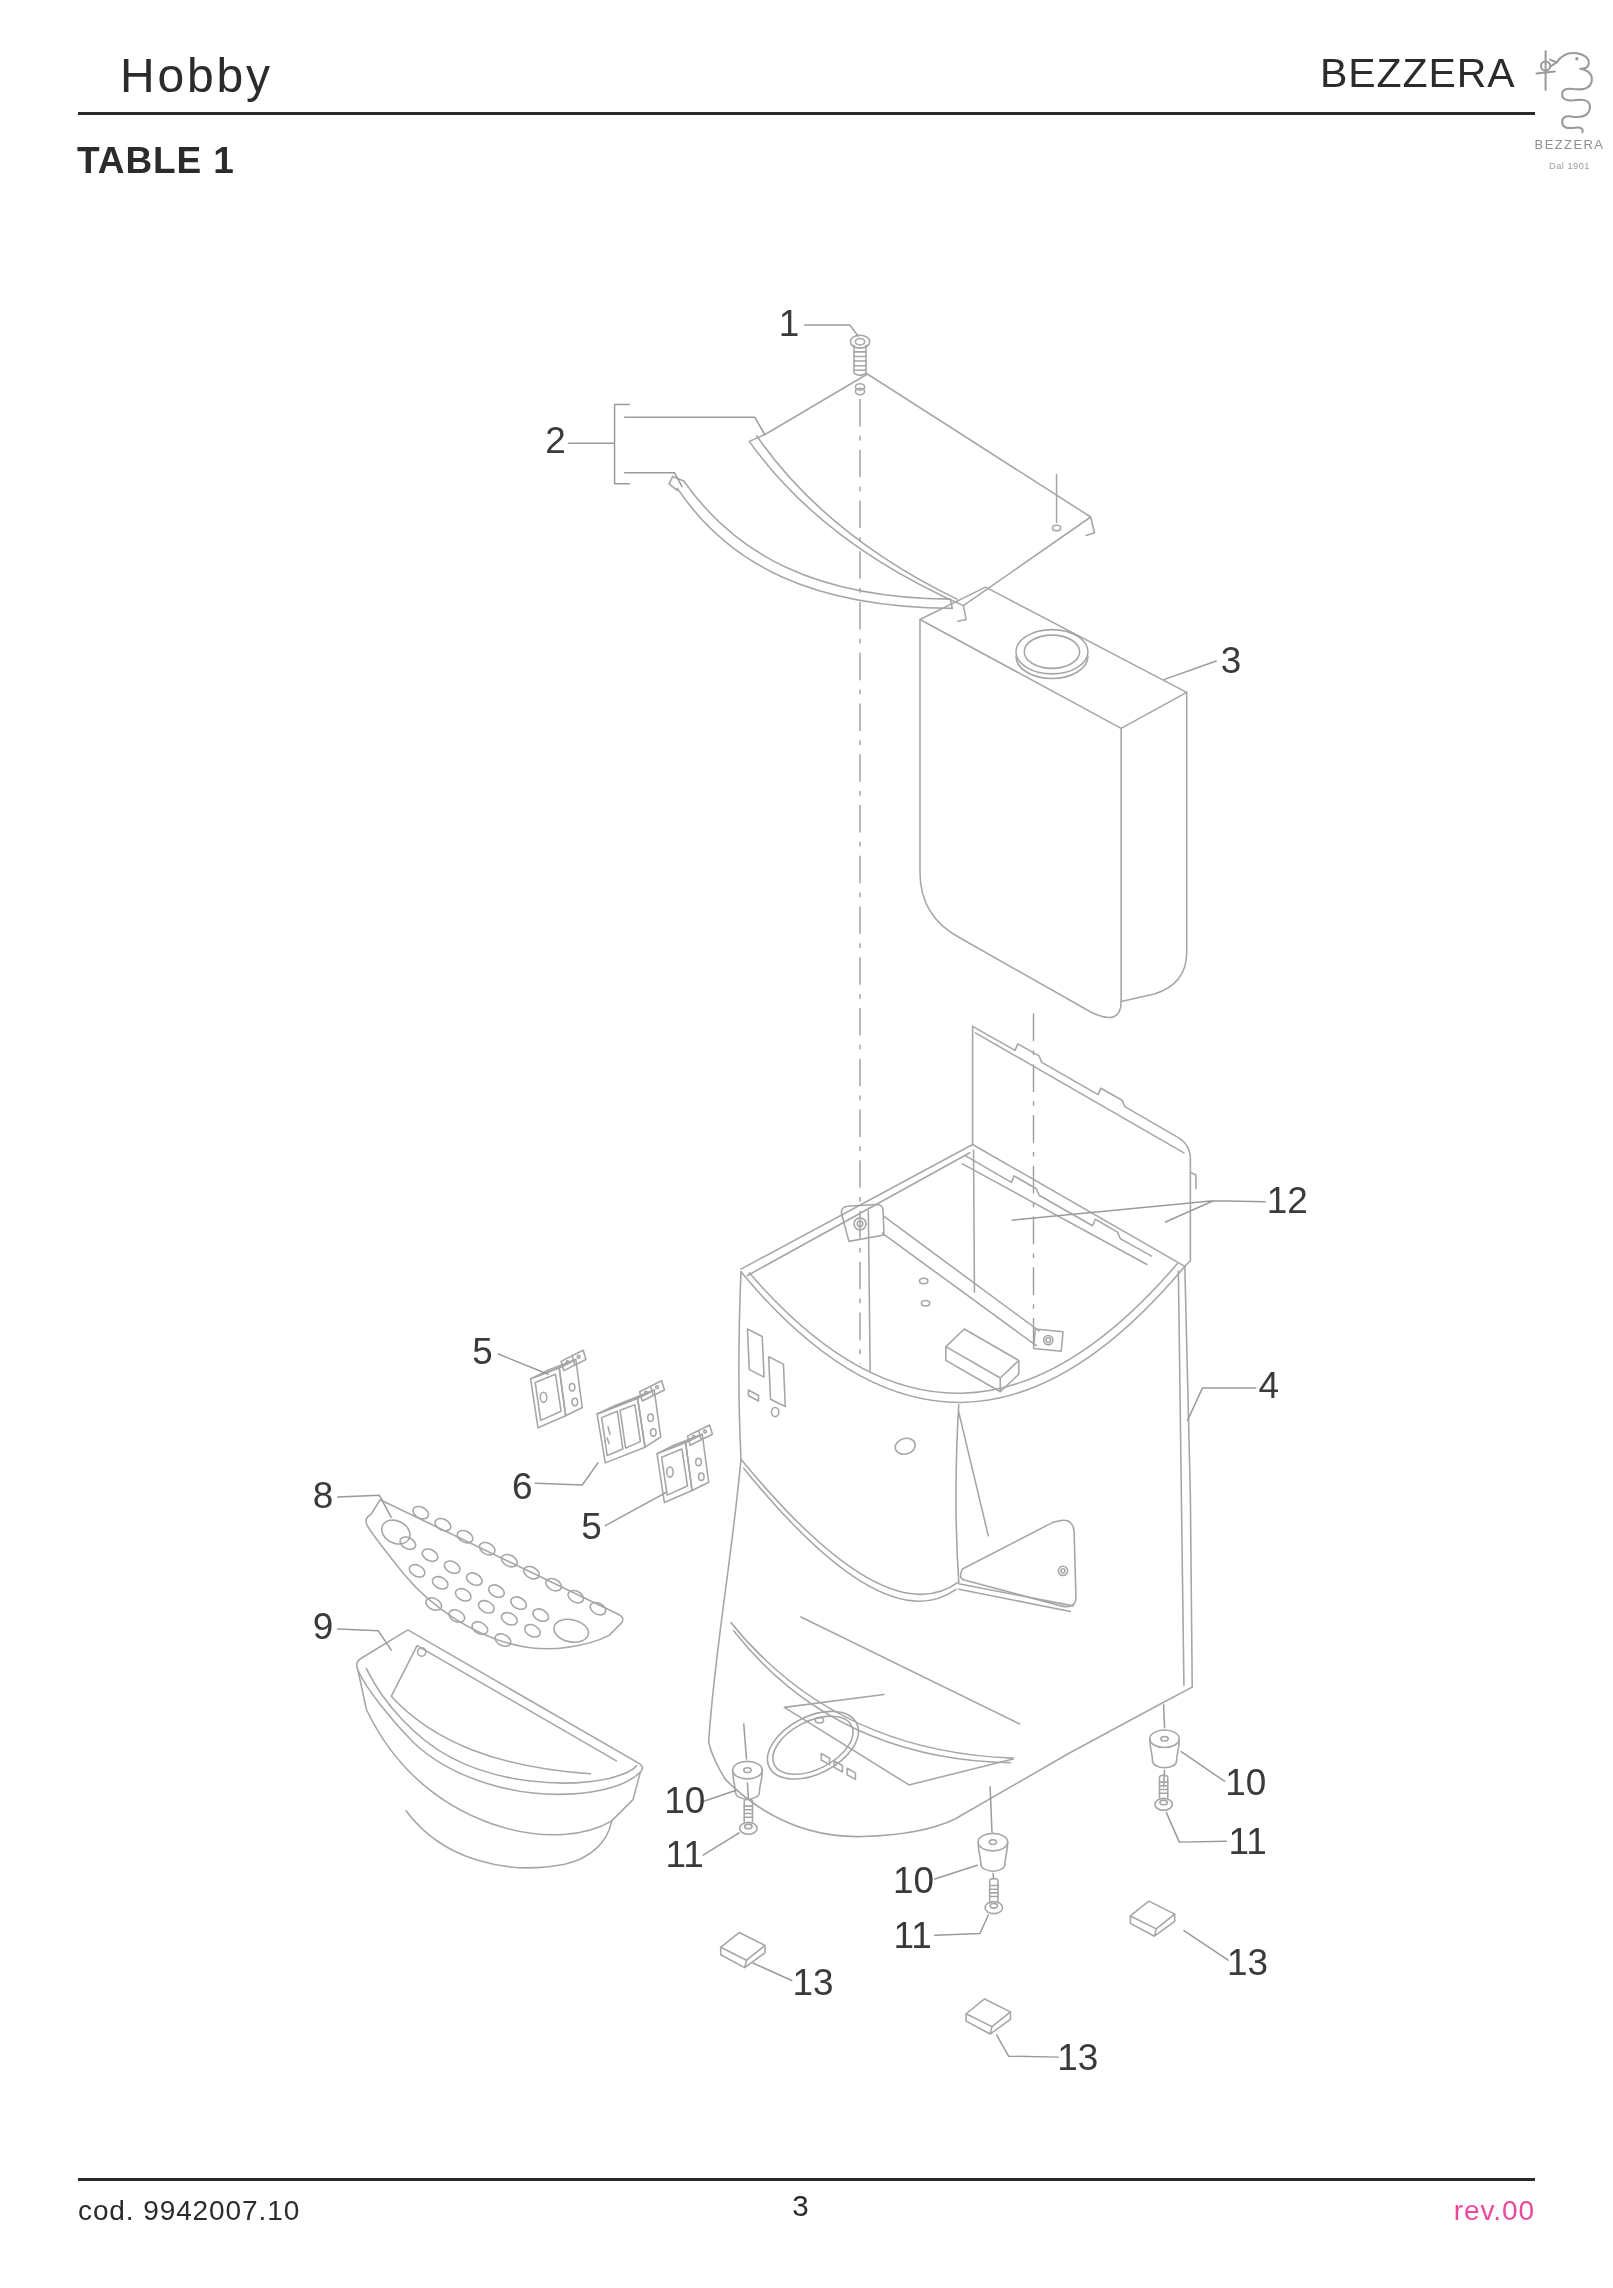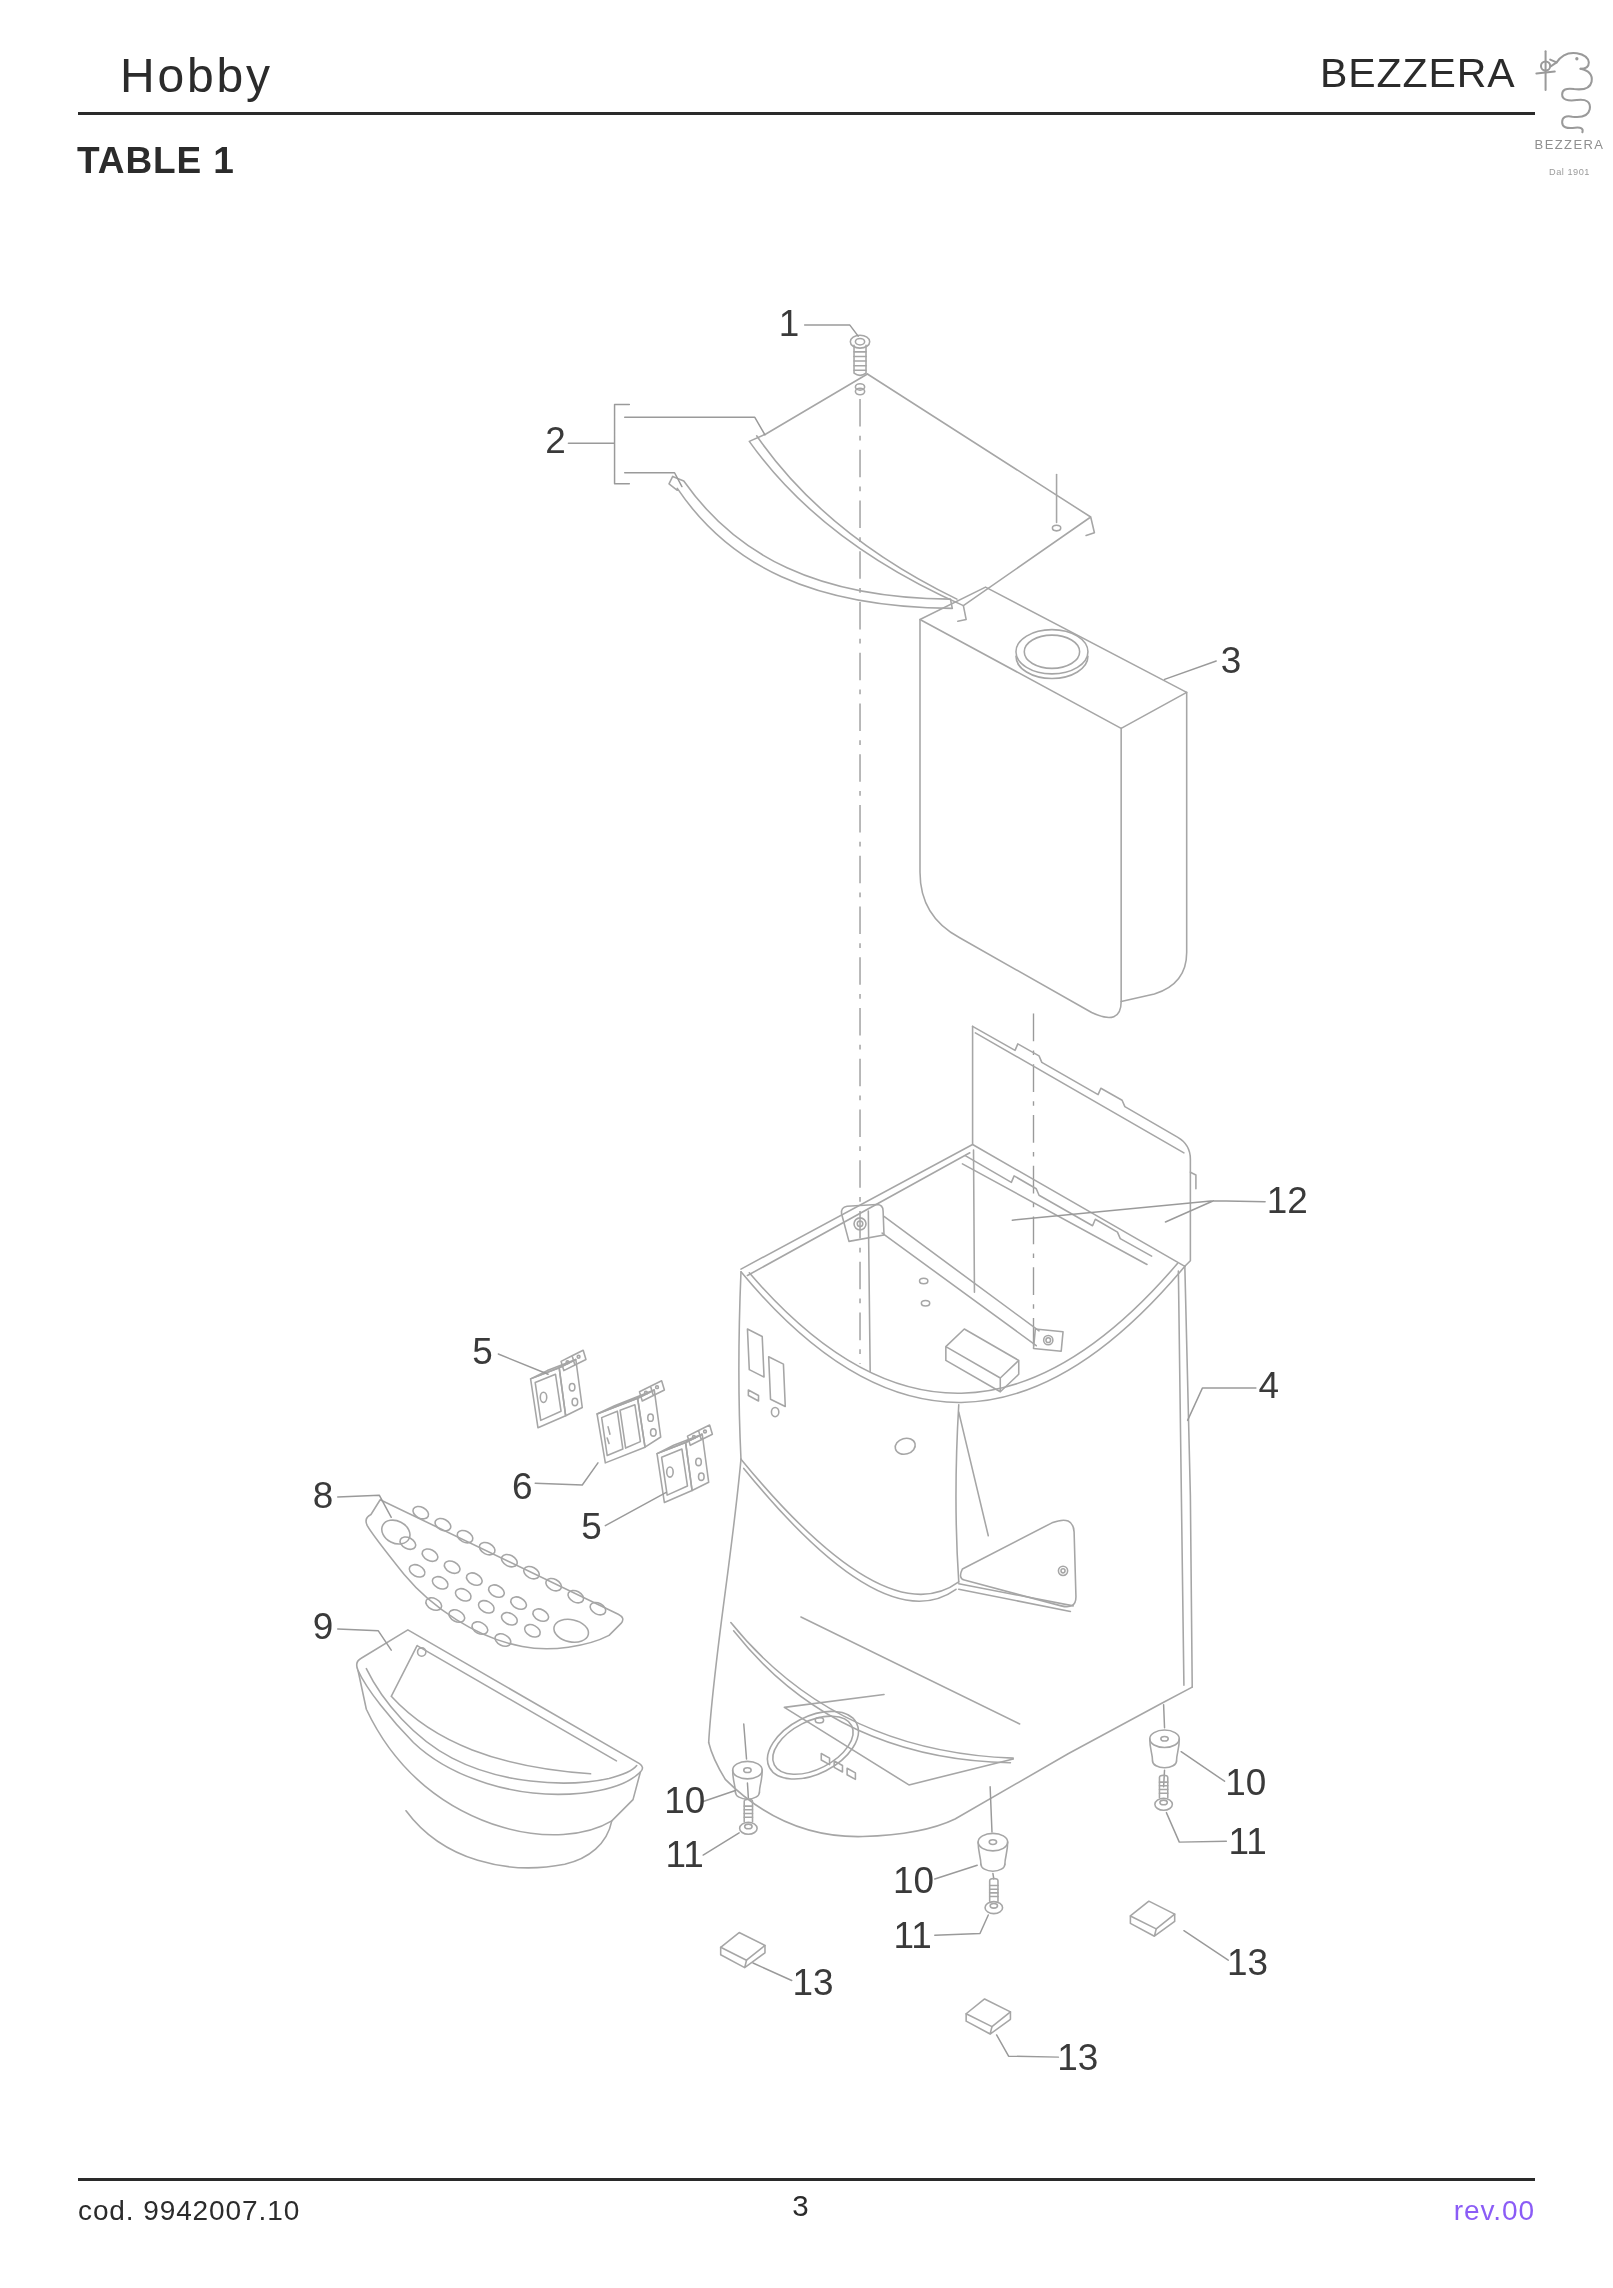--- a/index.html
+++ b/index.html
@@ -14,24 +14,24 @@
   }
   .abs{position:absolute;}
   .model-title{left:120px;top:48px;font-size:48px;letter-spacing:2.8px;color:#2b2b2b;font-weight:400;}
   .brand-wordmark{left:1320px;top:50px;font-size:41px;letter-spacing:0.9px;color:#2b2b2b;font-weight:400;}
   .rule{left:78px;width:1457px;height:2.8px;background:#2a2a2a;}
   .rule.top{top:112px;}
   .rule.bottom{top:2178px;}
   .table-title{left:77px;top:140px;font-size:37px;font-weight:700;letter-spacing:0.9px;color:#2b2b2b;}
   .logo{left:1525px;top:44px;width:89px;text-align:center;color:#8f8f8f;}
   .logo .logo-brand{font-size:13px;letter-spacing:1.4px;margin-top:-1.8px;}
-  .logo .logo-since{font-size:9.2px;letter-spacing:0.5px;margin-top:15px;color:#9a9a9a;}
+  .logo .logo-since{font-size:9.2px;letter-spacing:0.5px;margin-top:9px;color:#9a9a9a;}
   .footer-code{left:78px;top:2195px;font-size:28px;color:#2b2b2b;letter-spacing:0.9px;text-align:right;}
   .footer-page{left:773px;top:2189px;width:55px;text-align:center;font-size:29.5px;color:#2b2b2b;}
-  .footer-rev{right:78px;top:2195px;font-size:28px;color:#8b5cf6;letter-spacing:0.9px;}
+  .footer-rev{right:78px;top:2195px;font-size:28px;color:#ec4899;letter-spacing:0.9px;}
   svg.diagram{position:absolute;left:0;top:0;width:1613px;height:2289px;}
   .ln{fill:none;stroke:#a6a6a6;stroke-width:1.7;stroke-linejoin:round;stroke-linecap:round;}
   .ld{fill:none;stroke:#9a9a9a;stroke-width:1.6;stroke-linejoin:round;stroke-linecap:round;}
   .ax{fill:none;stroke:#9a9a9a;stroke-width:1.5;stroke-dasharray:30 10 5 10;}
   .callout{font-size:40px;fill:#3a3a3a;text-anchor:middle;font-family:"Liberation Sans",sans-serif;}
   .serpent{fill:none;stroke:#9a9a9a;stroke-width:2.2;stroke-linecap:round;stroke-linejoin:round;}
 </style>
 </head>
 <body>
 

